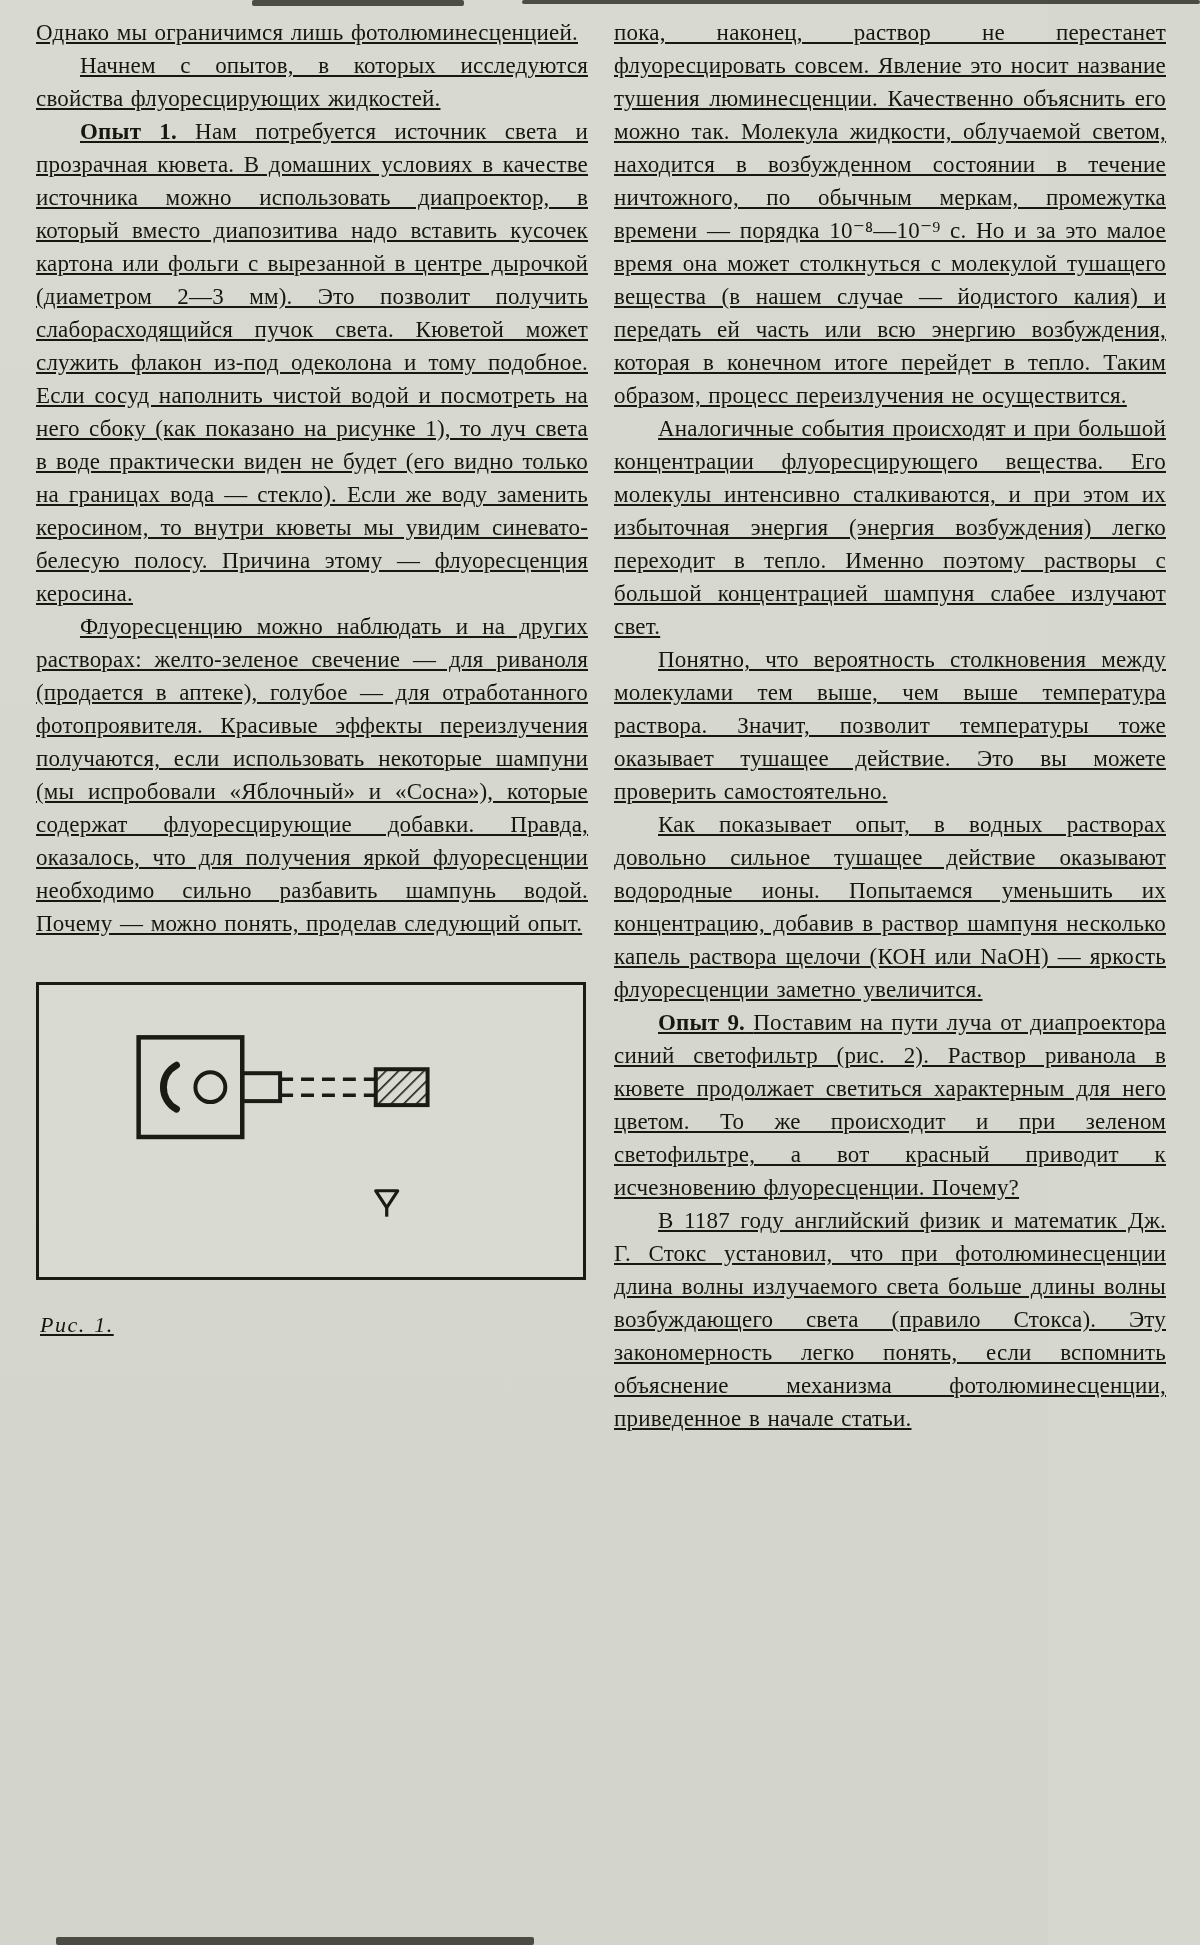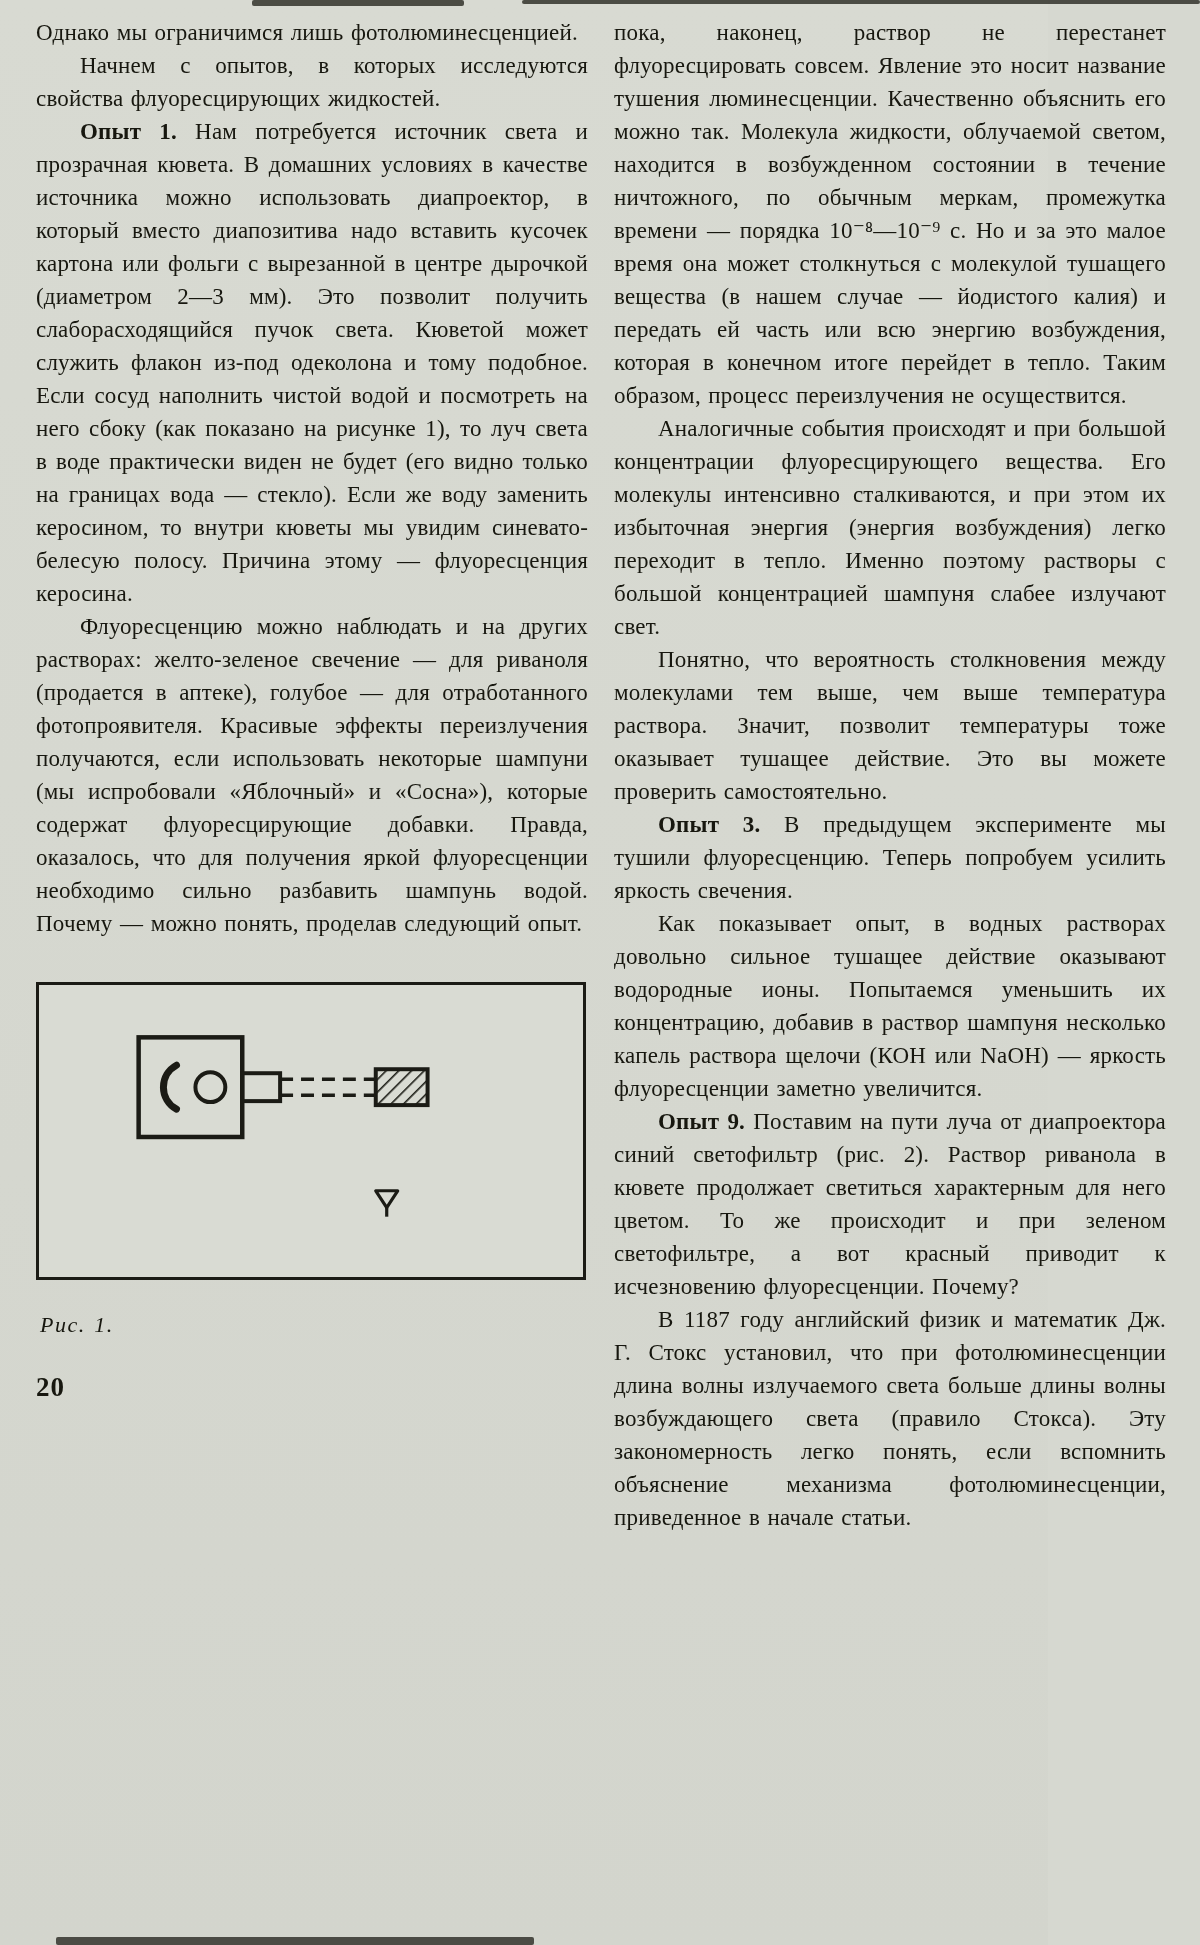--- a/index.html
+++ b/index.html
@@ -8,20 +8,21 @@
     width:1200px; height:1945px;
     background:#d6d8d0;
     font-family:"Liberation Serif","DejaVu Serif",serif;
     color:#17170f;
     overflow:hidden;
   }
   .page {
     position:relative;
     width:1048px; height:1945px;
     background:linear-gradient(180deg,#d8dad2 0%, #d5d7cf 60%, #d3d5cd 100%);
+    text-decoration:underline;
   }
   .columns {
     display:flex;
     gap:26px;
     padding:16px 34px 0 36px;
   }
   .col {
     width:552px; flex:0 0 552px;
     font-size:23px;
     line-height:33px;
@@ -96,27 +97,25 @@
           <rect x="338" y="84" width="52" height="36" fill="url(#hatch)" stroke="#1b1b15" stroke-width="4"></rect>
           <g>
             <path d="M338 206 l22 0 l-11 17 z" fill="none" stroke="#1b1b15" stroke-width="3.2" stroke-linejoin="round"></path>
             <line x1="349" y1="223" x2="349" y2="232" stroke="#1b1b15" stroke-width="3.2"></line>
           </g>
         </svg>
       </div>
 
       <div class="fig-caption">Рис. 1.</div>
 
-      <div class="page-number">20</div>
     </div>
 
     <div class="col">
       <p class="noindent">пока, наконец, раствор не перестанет флуоресцировать совсем. Явление это носит название тушения люминесценции. Качественно объяснить его можно так. Молекула жидкости, облучаемой светом, находится в возбужденном состоянии в течение ничтожного, по обычным меркам, промежутка времени — порядка 10⁻⁸—10⁻⁹ с. Но и за это малое время она может столкнуться с молекулой тушащего вещества (в нашем случае — йодистого калия) и передать ей часть или всю энергию возбуждения, которая в конечном итоге перейдет в тепло. Таким образом, процесс переизлучения не осуществится.</p>
       <p>Аналогичные события происходят и при большой концентрации флуоресцирующего вещества. Его молекулы интенсивно сталкиваются, и при этом их избыточная энергия (энергия возбуждения) легко переходит в тепло. Именно поэтому растворы с большой концентрацией шампуня слабее излучают свет.</p>
       <p>Понятно, что вероятность столкновения между молекулами тем выше, чем выше температура раствора. Значит, позволит температуры тоже оказывает тушащее действие. Это вы можете проверить самостоятельно.</p>
-      <p><span class="lead">Опыт 3.</span> <span>В предыдущем эксперименте мы тушили флуоресценцию. Теперь попробуем усилить яркость свечения.</span></p>
       <p>Как показывает опыт, в водных растворах довольно сильное тушащее действие оказывают водородные ионы. Попытаемся уменьшить их концентрацию, добавив в раствор шампуня несколько капель раствора щелочи (КОН или NaOH) — яркость флуоресценции заметно увеличится.</p>
       <p><span class="lead">Опыт 9.</span> <span>Поставим на пути луча от диапроектора синий светофильтр (рис. 2). Раствор риванола в кювете продолжает светиться характерным для него цветом. То же происходит и при зеленом светофильтре, а вот красный приводит к исчезновению флуоресценции. Почему?</span></p>
       <p>В 1187 году английский физик и математик Дж. Г. Стокс установил, что при фотолюминесценции длина волны излучаемого света больше длины волны возбуждающего света (правило Стокса). Эту закономерность легко понять, если вспомнить объяснение механизма фотолюминесценции, приведенное в начале статьи.</p>
     </div>
 
   </div>
 </div>
 
 </body></html>

